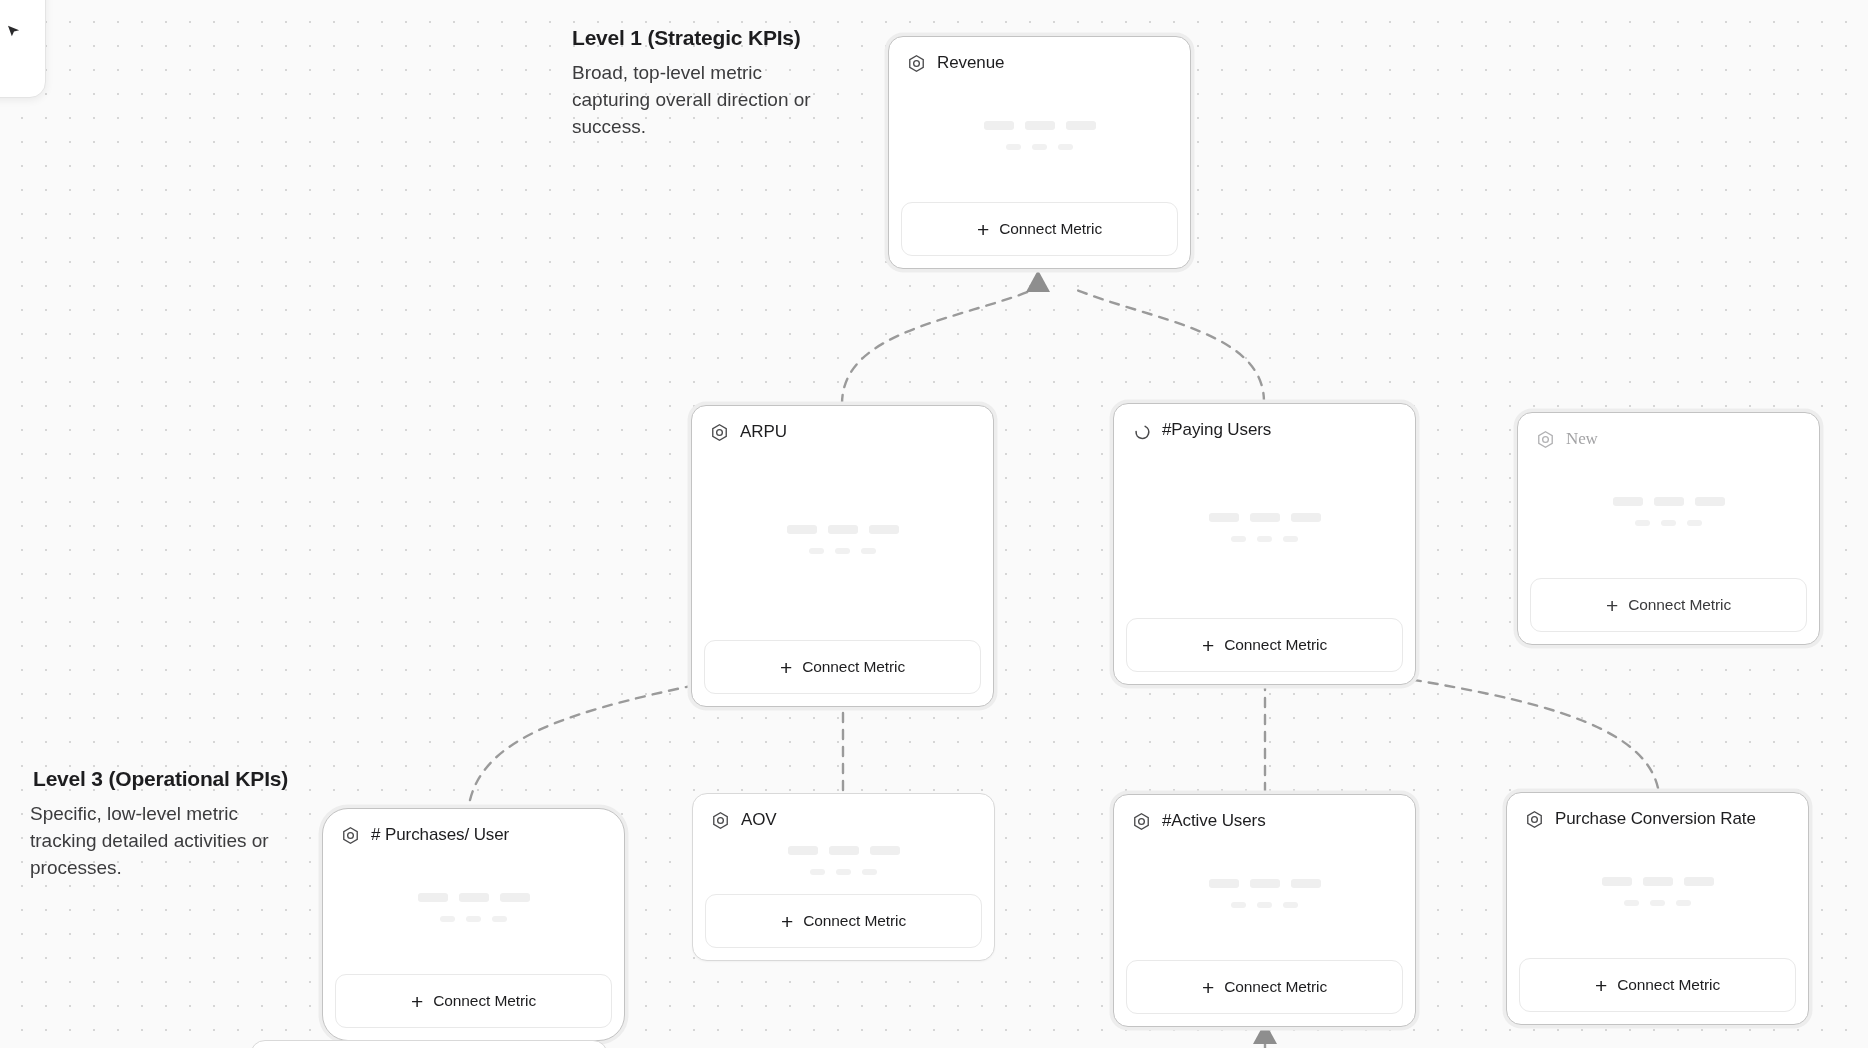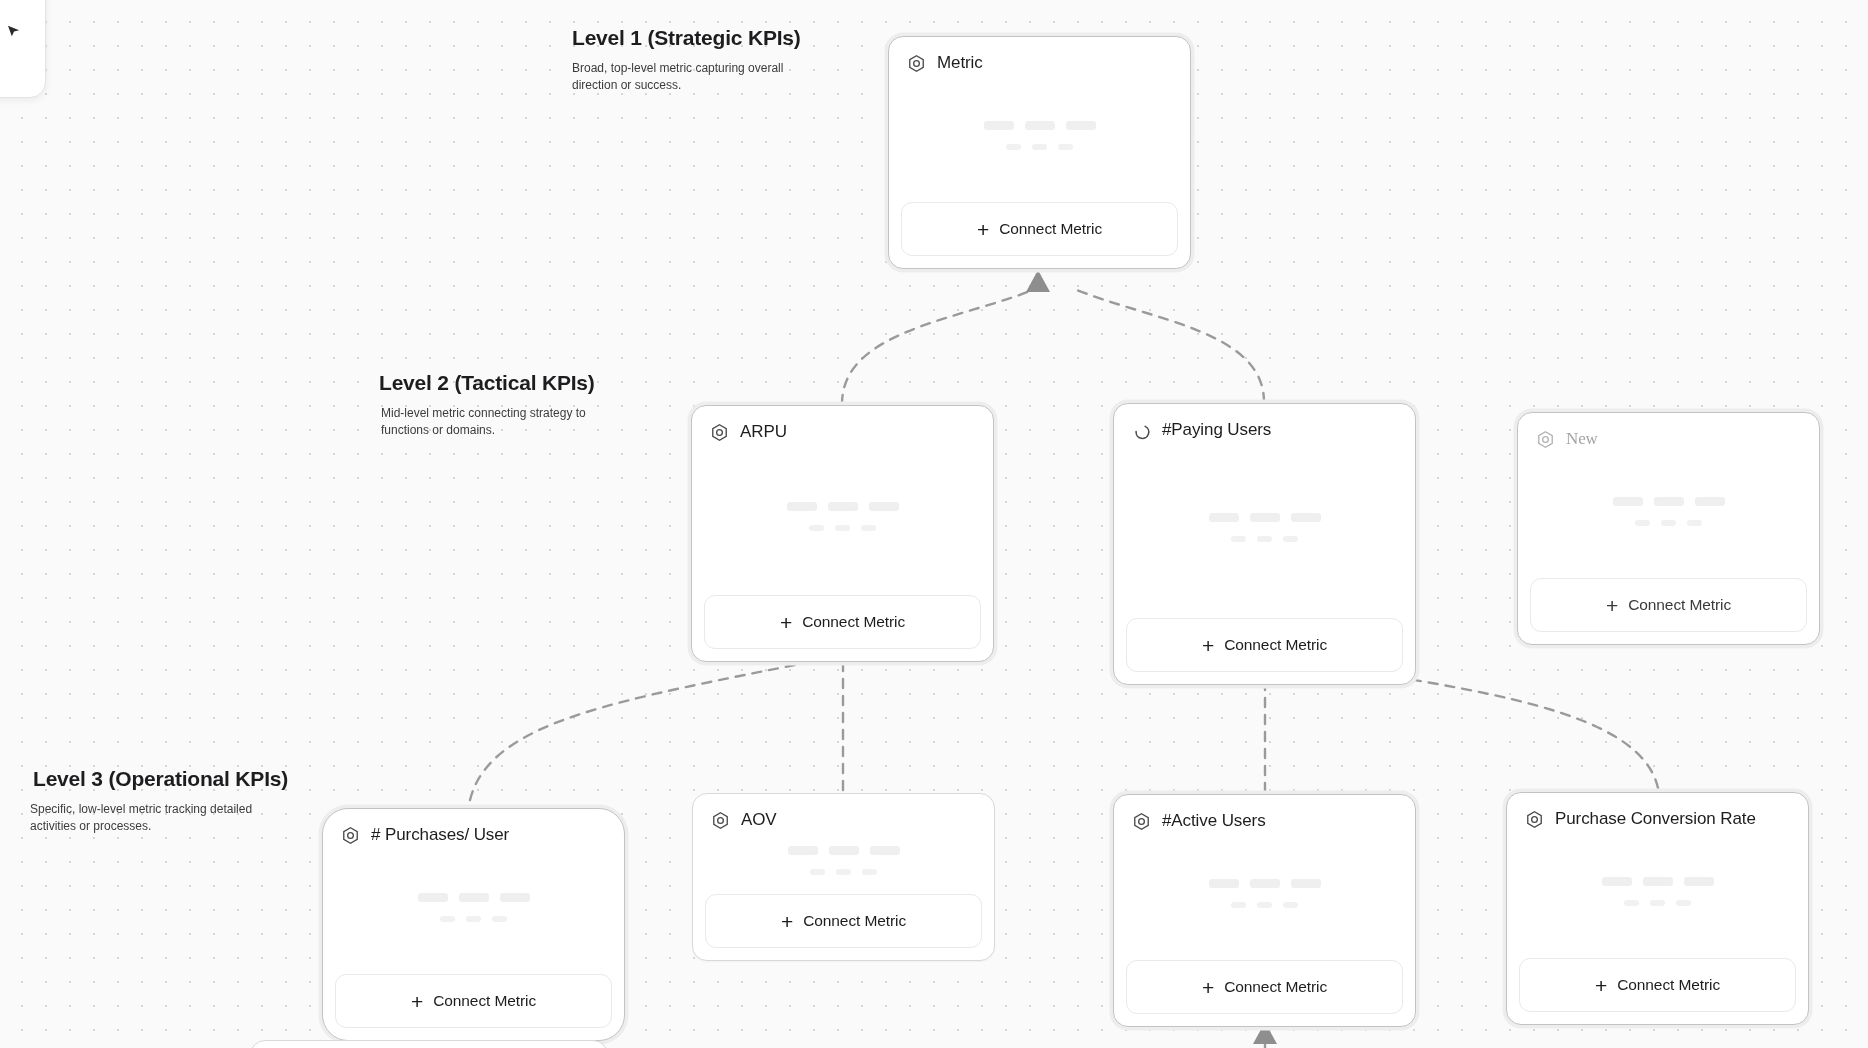--- a/index.html
+++ b/index.html
@@ -42,21 +42,21 @@
   .level-block { position: absolute; z-index: 3; }
   .level-title {
     font-size: 21px;
     font-weight: bold;
     color: #1d1d1f;
     letter-spacing: -0.2px;
     margin: 0 0 10px 0;
     white-space: nowrap;
   }
   .level-desc {
-    font-size: 12px;
+    font-size: 19px;
     line-height: 1.42;
     color: #3c3c3e;
     margin: 0;
     max-width: 250px;
   }
 
   
   .card {
     position: absolute;
     background: #ffffff;
@@ -186,57 +186,53 @@
 
     <path class="edge-path" d="M 1265 1048 L 1265 1032"></path>
     <polygon class="edge-head" points="1265,1022 1277,1044 1253,1044"></polygon>
   </svg>
 
   <div class="level-block" style="left:572px; top:26px;">
     <p class="level-title">Level 1 (Strategic KPIs)</p>
     <p class="level-desc">Broad, top-level metric capturing overall direction or success.</p>
   </div>
 
-  <div class="level-block" style="left:379px; top:371px;">
-    <p class="level-title">Level 2 (Tactical KPIs)</p>
-    <p class="level-desc" style="margin-left:2px;">Mid-level metric connecting strategy to functions or domains.</p>
-  </div>
 
   <div class="level-block" style="left:33px; top:767px;">
     <p class="level-title">Level 3 (Operational KPIs)</p>
     <p class="level-desc" style="margin-left:-3px;">Specific, low-level metric tracking detailed activities or processes.</p>
   </div>
 
   <div class="card selected" style="left:888px; top:36px; width:303px; height:233px;">
     <div class="card-header">
       <svg class="card-icon" viewBox="0 0 24 24">
         <path d="M12 2.2 20.5 7v10L12 21.8 3.5 17V7z" fill="none" stroke="currentColor" stroke-width="1.7"></path>
         <circle cx="12" cy="12" r="3.6" fill="none" stroke="currentColor" stroke-width="1.7"></circle>
       </svg>
-      <span class="card-title">Metric</span>
-    </div>
-    <div class="card-body">
-      <div class="sk-row top">
-        <span class="sk-bar"></span>
-        <span class="sk-bar"></span>
-        <span class="sk-bar"></span>
-      </div>
-      <div class="sk-row bottom">
-        <span class="sk-bar"></span>
-        <span class="sk-bar"></span>
-        <span class="sk-bar"></span>
-      </div>
-    </div>
-    <div class="connect-btn">
-      <span class="connect-plus">+</span>
-      <span class="connect-label">Connect Metric</span>
-    </div>
-  </div>
-
-  <div class="card selected" style="left:691px; top:405px; width:303px; height:257px;">
+      <span class="card-title">Revenue</span>
+    </div>
+    <div class="card-body">
+      <div class="sk-row top">
+        <span class="sk-bar"></span>
+        <span class="sk-bar"></span>
+        <span class="sk-bar"></span>
+      </div>
+      <div class="sk-row bottom">
+        <span class="sk-bar"></span>
+        <span class="sk-bar"></span>
+        <span class="sk-bar"></span>
+      </div>
+    </div>
+    <div class="connect-btn">
+      <span class="connect-plus">+</span>
+      <span class="connect-label">Connect Metric</span>
+    </div>
+  </div>
+
+  <div class="card selected" style="left:691px; top:405px; width:303px; height:302px;">
     <div class="card-header">
       <svg class="card-icon" viewBox="0 0 24 24">
         <path d="M12 2.2 20.5 7v10L12 21.8 3.5 17V7z" fill="none" stroke="currentColor" stroke-width="1.7"></path>
         <circle cx="12" cy="12" r="3.6" fill="none" stroke="currentColor" stroke-width="1.7"></circle>
       </svg>
       <span class="card-title">ARPU</span>
     </div>
     <div class="card-body">
       <div class="sk-row top">
         <span class="sk-bar"></span>

